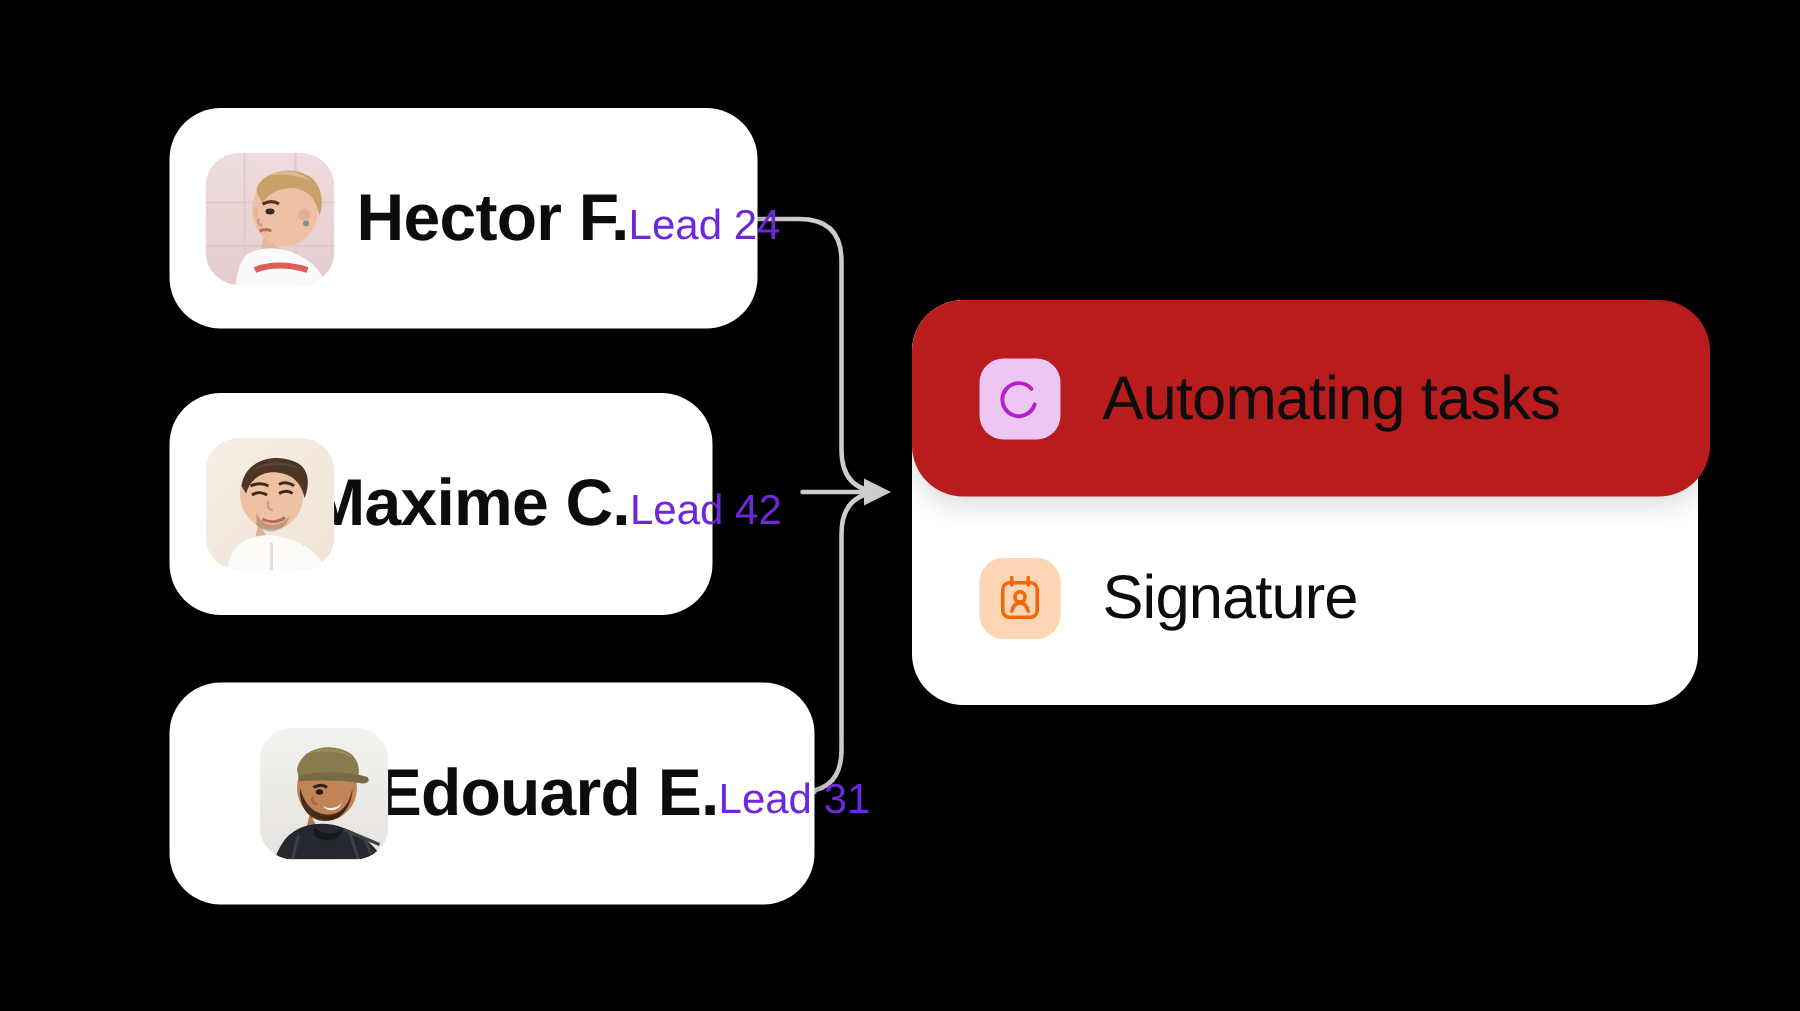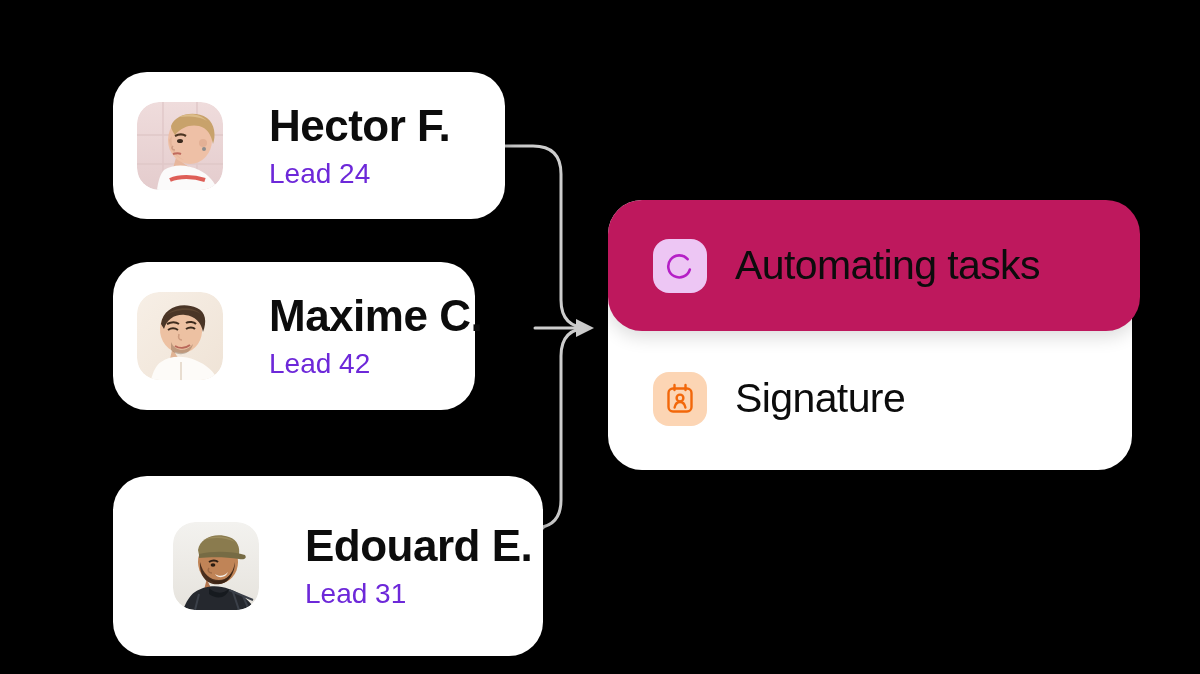--- a/index.html
+++ b/index.html
@@ -36,37 +36,37 @@
     position: absolute;
     background: #ffffff;
     border-radius: 34px;
     box-shadow: 0 10px 26px rgba(0,0,0,0.22), 0 2px 8px rgba(0,0,0,0.14);
     display: flex;
     align-items: center;
     box-sizing: border-box;
   }
   .person-card.c1 { left: 113px; top: 72px;  width: 392px; height: 147px; }
   .person-card.c2 { left: 113px; top: 262px; width: 362px; height: 148px; }
-  .person-card.c3 { left: 113px; top: 476px; width: 430px; height: 180px; padding-left: 36px; }
+  .person-card.c3 { left: 113px; top: 455px; width: 430px; height: 148px; padding-left: 36px; }
 
   .avatar {
     width: 86px;
     height: 88px;
     border-radius: 22px;
     margin-left: 24px;
     flex: 0 0 auto;
     overflow: hidden;
     position: relative;
   }
   .avatar svg { display: block; width: 100%; height: 100%; }
 
   .person-text {
-    margin-left: 46px;
-    display: flex;
-    flex-direction: column;
+    margin-left: 30px;
+    display: flex;
+    flex-direction: row;
     justify-content: center;
     min-width: 0;
   }
   .person-name {
     font-size: 44px;
     font-weight: 700;
     color: #0c0c0c;
     letter-spacing: -0.5px;
     line-height: 1.0;
     white-space: nowrap;
@@ -91,21 +91,21 @@
     border-radius: 34px;
     box-shadow: 0 10px 28px rgba(0,0,0,0.22), 0 2px 8px rgba(0,0,0,0.14);
     box-sizing: border-box;
   }
   .panel-top-card {
     position: absolute;
     left: 608px;
     top: 200px;
     width: 532px;
     height: 131px;
-    background: #be185d;
+    background: #b91c1c;
     border-radius: 34px;
     box-shadow: 0 6px 18px rgba(0,0,0,0.14);
     box-sizing: border-box;
     display: flex;
     align-items: center;
   }
   .panel-row-bottom {
     position: absolute;
     left: 608px;
     top: 329px;

